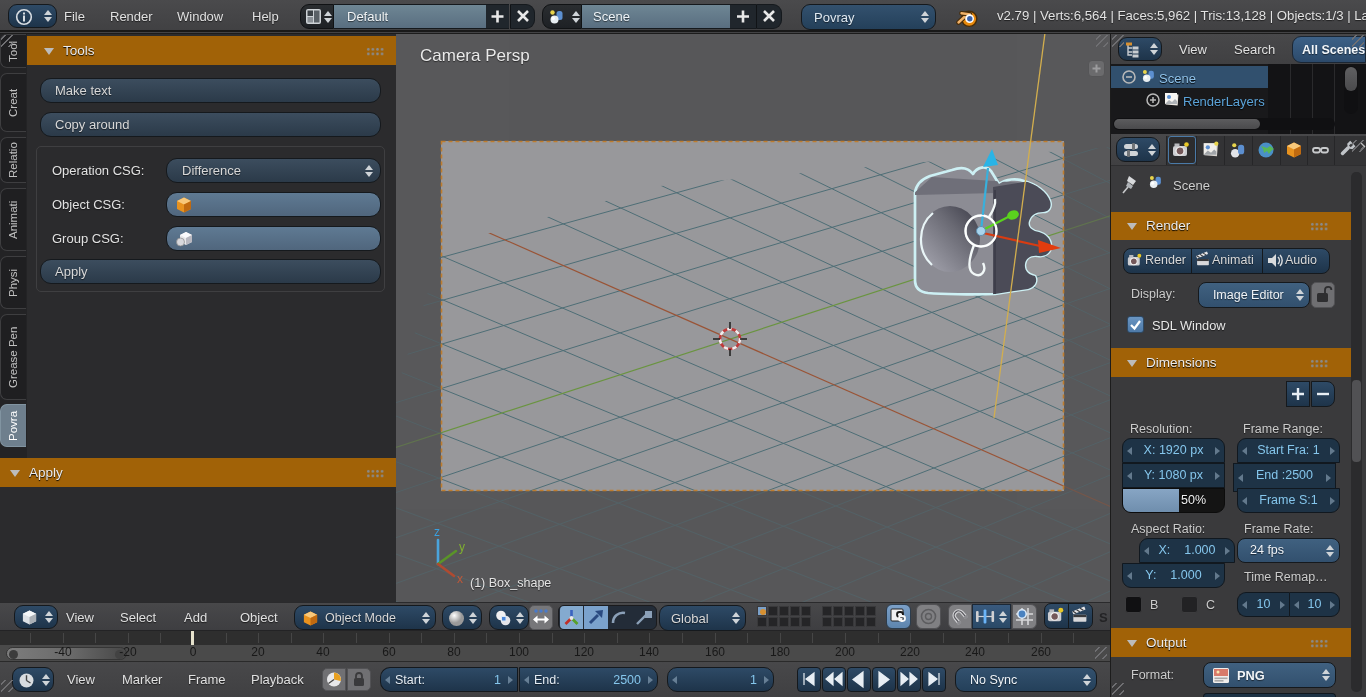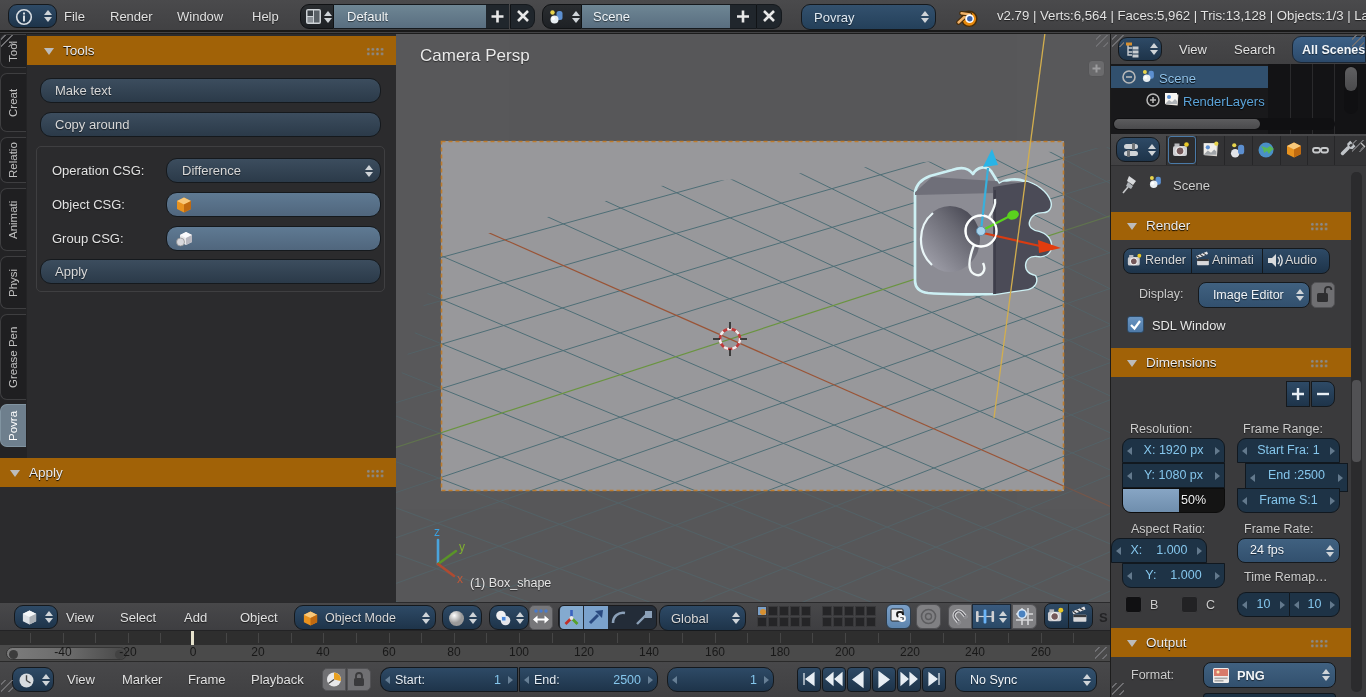--- a/index.html
+++ b/index.html
@@ -683,21 +683,21 @@
         <rect x="3" y="4" width="17" height="4" fill="#e8e8ea"></rect>
         <path d="M4 4l3 4M9 4l3 4M14 4l3 4" stroke="#3a3a3c" stroke-width="1.5"></path>
       </g>
     </svg>
  <div class="txt abs" style="left:101px;top:119px;font-size:12.5px">Animati</div>
  <svg class="abs" style="left:155px;top:118px" width="17" height="17" viewBox="0 0 17 17">
       <polygon points="2,6 6,6 10,2 10,15 6,11 2,11" fill="#d8dadc"></polygon>
       <path d="M12 5a5 5 0 0 1 0 7M14 3a8 8 0 0 1 0 11" stroke="#d8dadc" stroke-width="1.5" fill="none"></path>
     </svg>
  <div class="txt abs" style="left:174px;top:119px;font-size:12.5px">Audio</div>
- <div class="lbl" style="left:28px;top:153px">Display:</div>
+ <div class="lbl" style="left:20px;top:153px">Display:</div>
  <div class="abs" style="left:87px;top:148px;width:112px;height:26px;background:linear-gradient(#406180,#32506e);border:1px solid #15191d;border-radius:8px">
       <div class="txt" style="position:absolute;left:50%;transform:translateX(-58%);top:5px;font-size:12.5px;color:#f0f4f8">Image Editor</div>
       <div class="updn" style="right:5px"></div>
     </div>
  <div class="abs" style="left:200px;top:148px;width:24px;height:26px;background:#6f6f72;border:1px solid #525255;border-radius:5px"><svg width="22" height="24" viewBox="0 0 22 24">
         <rect x="5" y="10" width="11" height="9" rx="1.5" fill="#2e2e30"></rect>
         <path d="M13 10V7a3.2 3.2 0 0 1 6.4 0" stroke="#2e2e30" stroke-width="1.8" fill="none"></path>
       </svg></div>
  <div class="chk" style="left:16px;top:182px;background:linear-gradient(#6a95c2,#4e7aa8);border:1px solid #2e4a66"><svg width="15" height="15">
         <path d="M3 8l3.5 3.5L12 4" stroke="#fff" stroke-width="2.2" fill="none"></path>
@@ -712,25 +712,25 @@
       </svg></div>
  <div class="lbl" style="left:19px;top:288px">Resolution:</div>
  <div class="lbl" style="left:132px;top:288px">Frame Range:</div>
  <div class="nf" style="left:11px;top:304px;width:103px;height:25px;border-radius:9px 9px 0 0"><div class="lt"></div>X: 1920 px<div class="rt"></div></div>
  <div class="nf" style="left:11px;top:329px;width:103px;height:25px"><div class="lt"></div>Y: 1080 px<div class="rt"></div></div>
  <div class="abs" style="left:11px;top:354px;width:103px;height:25px;background:#141414;border:1px solid #0c0c0c;border-radius:0 0 9px 9px;overflow:hidden">
    <div style="position:absolute;left:0;top:0;width:56px;height:25px;background:linear-gradient(#87a5c4,#6d8cab)"></div>
    <div style="position:absolute;left:58px;top:4px;font-size:12.5px;color:#f0f0f0;text-shadow:0 1px 1px #000">50%</div>
  </div>
  <div class="nf" style="left:126px;top:304px;width:103px;height:25px;border-radius:9px 9px 0 0"><div class="lt"></div>Start Fra: 1<div class="rt"></div></div>
- <div class="nf" style="left:134px;top:329px;width:103px;height:29px"><div class="lt"></div>End :2500<div class="rt"></div></div>
+ <div class="nf" style="left:122px;top:329px;width:103px;height:29px"><div class="lt"></div>End :2500<div class="rt"></div></div>
  <div class="nf" style="left:126px;top:354px;width:103px;height:25px;border-radius:0 0 9px 9px"><div class="lt"></div>Frame S:1<div class="rt"></div></div>
  <div class="lbl" style="left:20px;top:388px">Aspect Ratio:</div>
  <div class="lbl" style="left:133px;top:388px">Frame Rate:</div>
- <div class="nf" style="left:0;top:404px;width:96px;height:25px;border-radius:9px 9px 0 0"><div class="lt"></div>X:&nbsp;&nbsp;&nbsp;&nbsp;1.000<div class="rt"></div></div>
+ <div class="nf" style="left:28px;top:404px;width:96px;height:25px;border-radius:9px 9px 0 0"><div class="lt"></div>X:&nbsp;&nbsp;&nbsp;&nbsp;1.000<div class="rt"></div></div>
  <div class="nf" style="left:11px;top:429px;width:103px;height:25px;border-radius:0 0 9px 9px"><div class="lt"></div>Y:&nbsp;&nbsp;&nbsp;&nbsp;1.000<div class="rt"></div></div>
  <div class="abs" style="left:126px;top:404px;width:103px;height:25px;background:linear-gradient(#406180,#32506e);border:1px solid #15191d;border-radius:8px">
       <div class="txt" style="position:absolute;left:12px;top:4px;font-size:12.5px;color:#f0f4f8">24 fps</div>
       <div class="updn" style="right:5px"></div>
     </div>
  <div class="lbl" style="left:133px;top:436px">Time Remap…</div>
  <div class="chk" style="left:14px;top:462px;background:#101012;border:1px solid #3c3c3e"></div>
  <div class="lbl" style="left:39px;top:464px">B</div>
  <div class="chk" style="left:70px;top:462px;background:#222224;border:1px solid #3c3c3e"></div>
  <div class="lbl" style="left:95px;top:464px">C</div>

